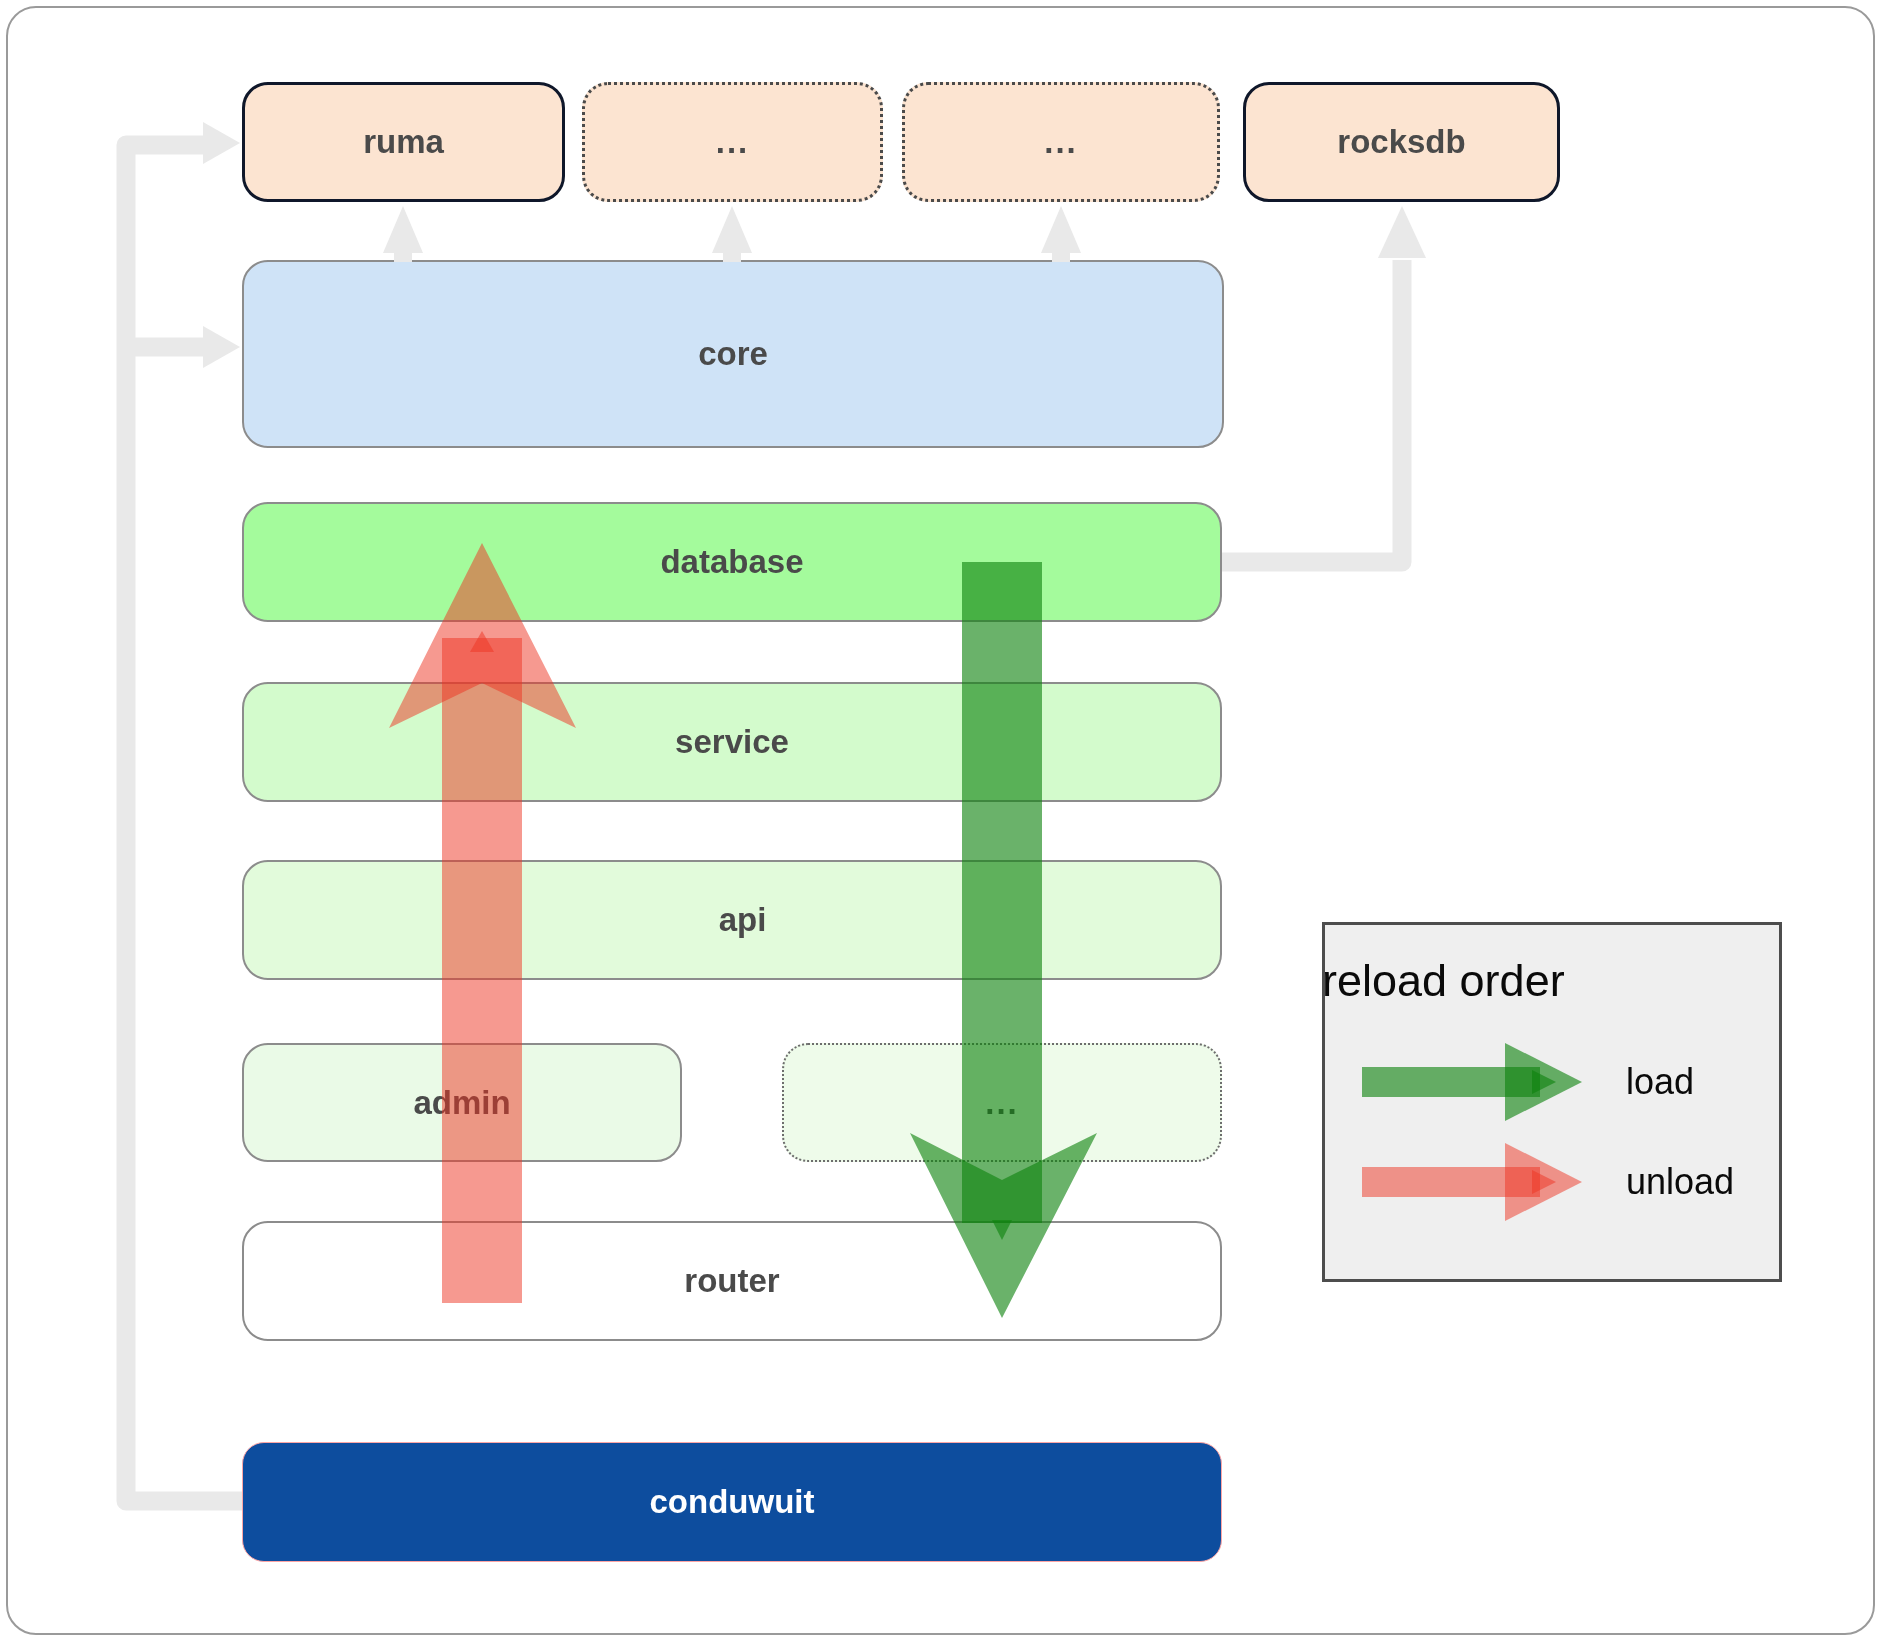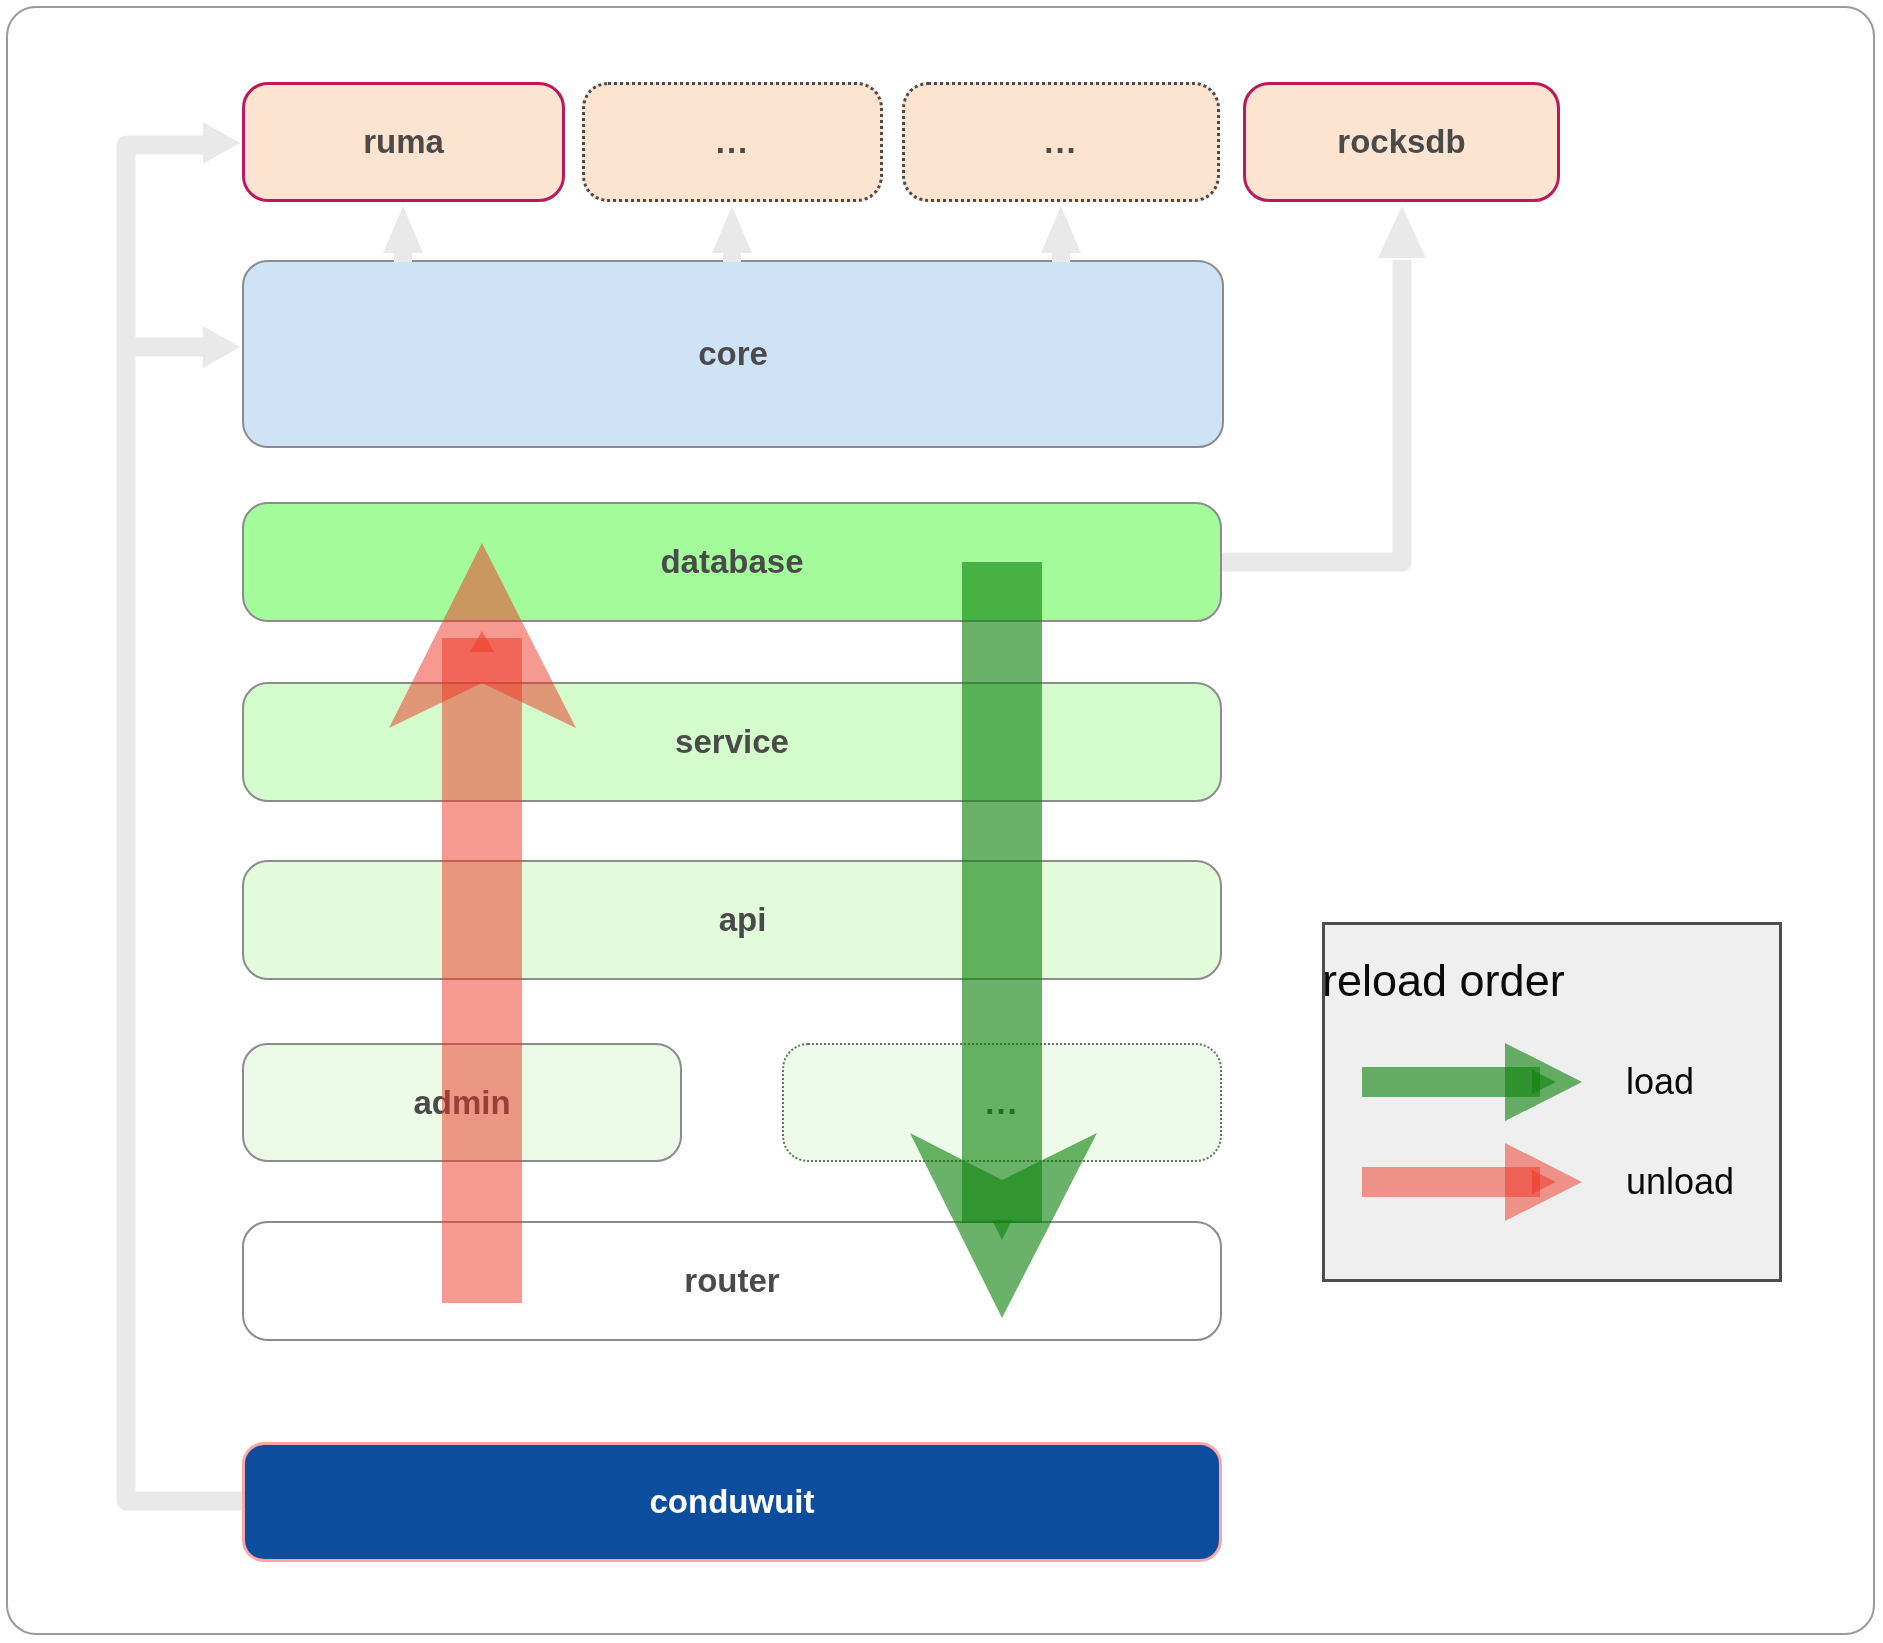--- a/index.html
+++ b/index.html
@@ -15,21 +15,21 @@
     border:2px solid #9a9a9a;border-radius:30px;
   }
   .box{
     position:absolute;
     display:flex;align-items:center;justify-content:center;
     box-sizing:border-box;
     font-size:33px;font-weight:600;color:#4a4a4a;
     border-radius:26px;
     z-index:2;
   }
-  .b-solid-dark{border:3px solid #be185d;}
+  .b-solid-dark{border:3px solid #0f172a;}
   .b-solid-gray{border:2px solid #8c8c8c;}
   .b-dotted-dark{border:3px dotted #4a4a4a;}
   .b-dotted-green{border:2px dotted #6d6d6d;}
   .peach{background:#fce4d1;}
   .dots{font-weight:700;letter-spacing:2px;}
 
   
   .box-ruma   {left:242px;top:82px;width:323px;height:120px;}
   .box-dots1  {left:582px;top:82px;width:301px;height:120px;}
   .box-dots2  {left:902px;top:82px;width:318px;height:120px;}
@@ -37,21 +37,21 @@
   
   .box-core    {left:242px;top:260px;width:982px;height:188px;background:#cfe3f7;}
   .box-database{left:242px;top:502px;width:980px;height:120px;background:#a4fb9c;align-items:center;}
   .box-service {left:242px;top:682px;width:980px;height:120px;background:#d3fbcc;}
   .box-api     {left:242px;top:860px;width:980px;height:120px;background:#e2fbdb;padding-left:21px;}
   .box-admin   {left:242px;top:1043px;width:440px;height:119px;background:#eafae7;}
   .box-dots3   {left:782px;top:1043px;width:440px;height:119px;background:#eefbea;}
   .box-router  {left:242px;top:1221px;width:980px;height:120px;background:#ffffff;}
   .box-conduwuit{
     left:242px;top:1442px;width:980px;height:120px;
-    background:#0d4d9e;border:3px solid #fca5a5;border-radius:22px;
+    background:#0d4d9e;border:1px solid #fca5a5;border-radius:22px;
     color:#ffffff;font-weight:700;
   }
 
   
   #legend-box{
     position:absolute;left:1322px;top:922px;width:460px;height:360px;
     box-sizing:border-box;
     background:#efefef;border:3px solid #4d4d4d;
     z-index:2;
   }

